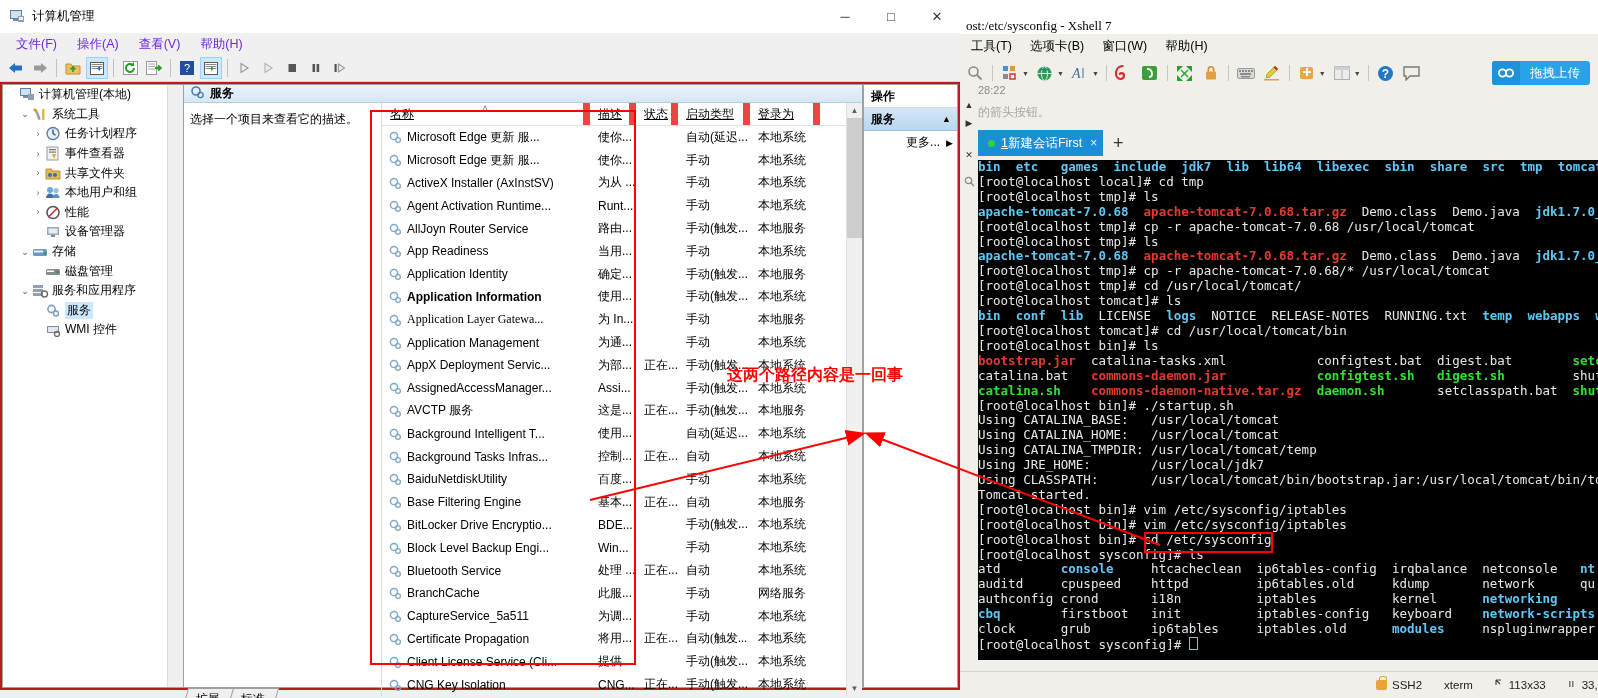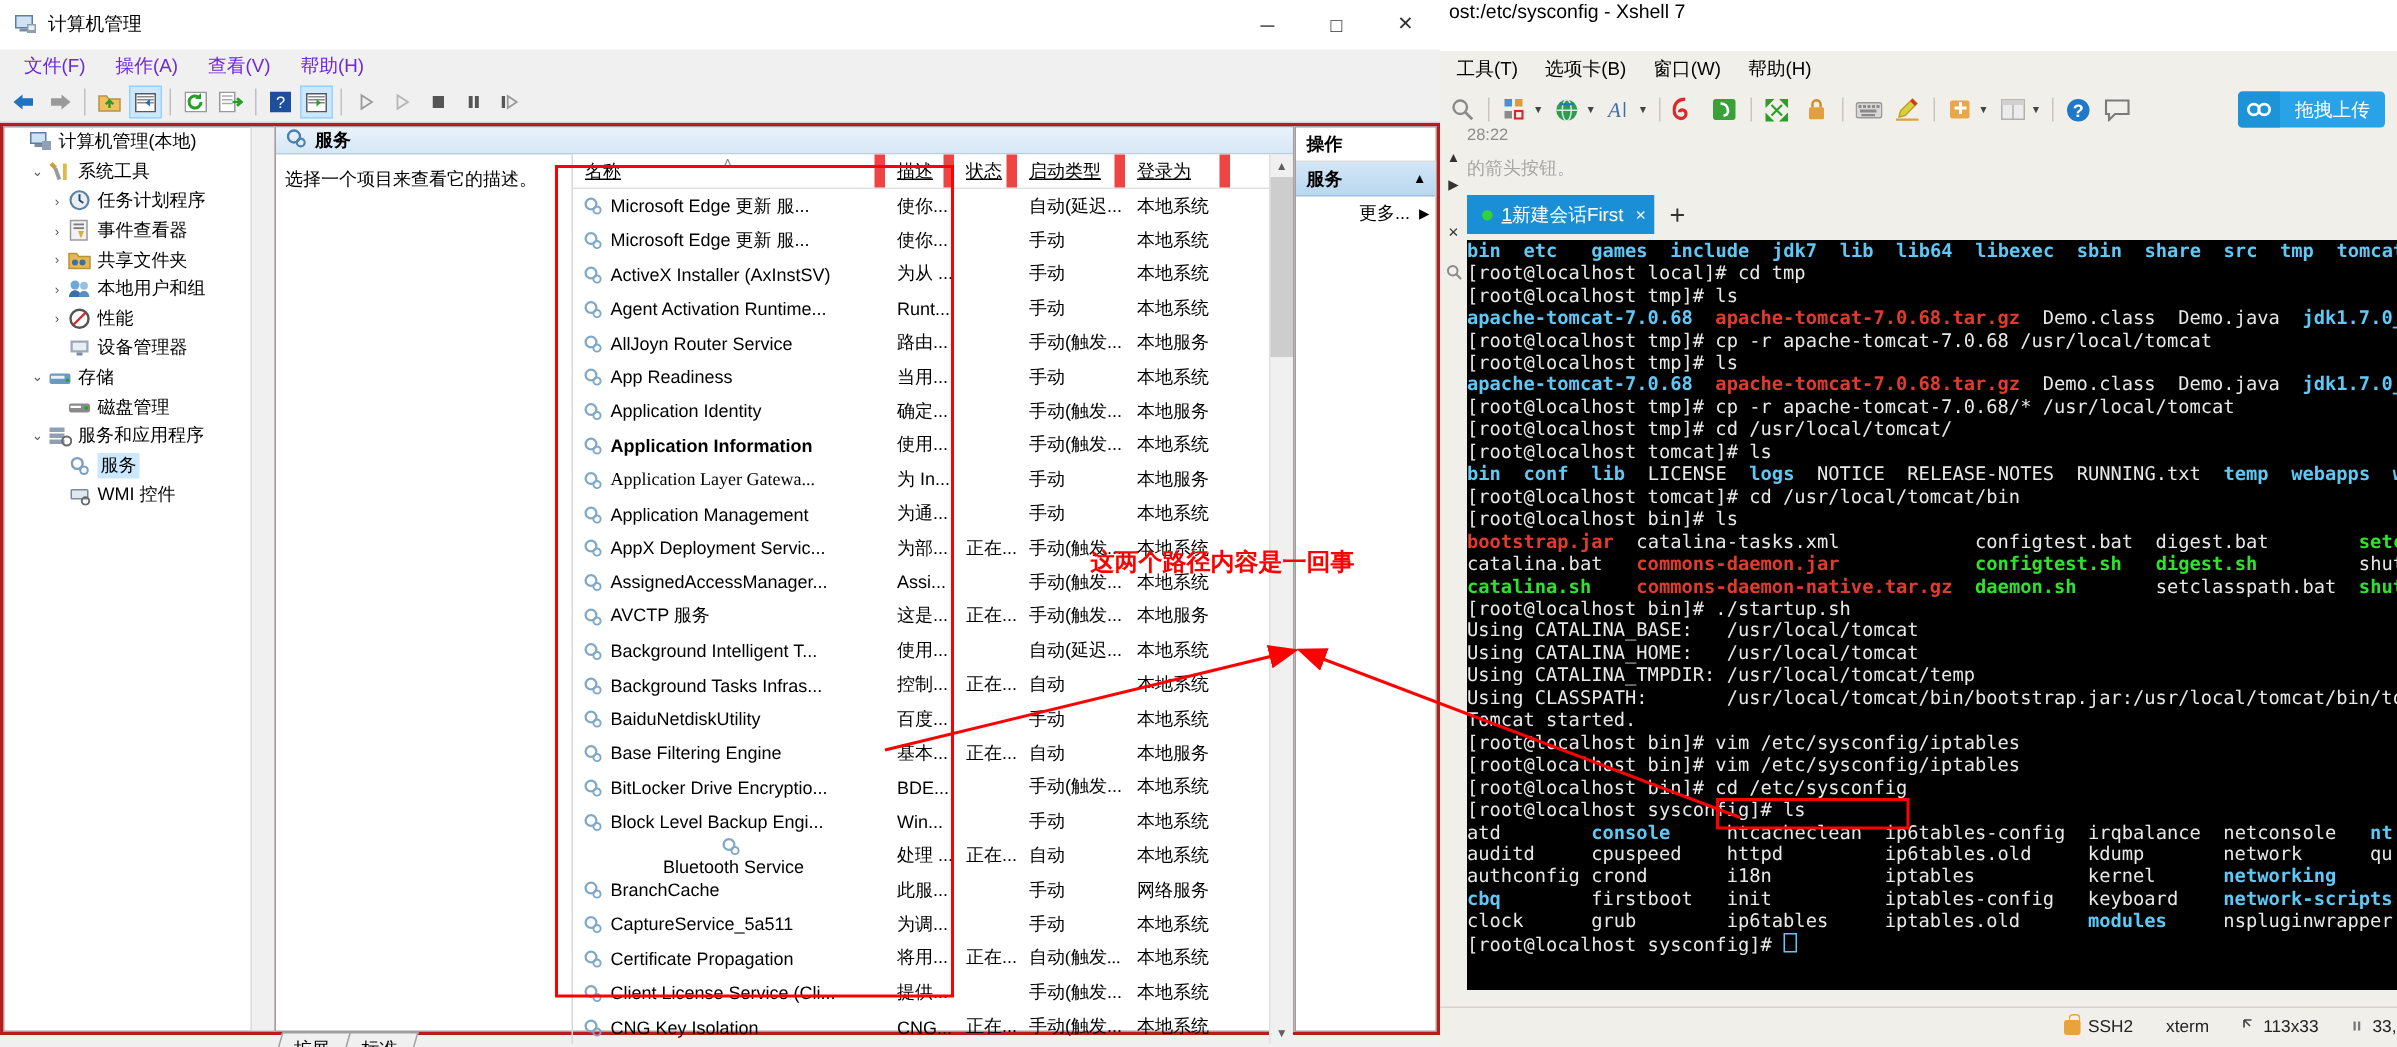--- a/index.html
+++ b/index.html
@@ -60,21 +60,21 @@
 
   
   .actions{width:93px;margin:2px 2px 2px 0;border:1px solid #a0a0a0;background:#fff;}
   .act-head{height:22px;display:flex;align-items:center;padding-left:7px;font-size:12px;font-weight:bold;border-bottom:1px solid #dcdcdc;}
   .act-sect{height:22px;display:flex;align-items:center;padding:0 6px 0 7px;font-size:12px;font-weight:bold;
             background:linear-gradient(#d3e7f7,#b9d7ef);border-bottom:1px solid #9dc2de;}
   .act-item{display:flex;align-items:center;justify-content:flex-end;font-size:12px;padding:3px 4px 0 0;}
 
   
   #xs{position:absolute;left:960px;top:0;width:638px;height:698px;background:#f0efe9;overflow:hidden;}
-  .xs-title{height:34px;background:#fff;display:flex;align-items:flex-start;}
+  .xs-title{height:34px;background:#fff;display:flex;align-items:flex-end;font-family:Liberation Serif, serif;}
   .xs-title-txt{font-size:13px;color:#000;padding-left:6px;}
   .xs-menu{height:24px;background:#f0efe9;display:flex;align-items:center;padding-left:2px;}
   .xs-menu .mi{font-size:12.5px;padding:2px 9px;}
   .xs-toolbar{height:30px;background:#f0efe9;display:flex;align-items:center;padding-left:2px;position:relative;}
   .xbtn{width:22px;height:22px;display:flex;align-items:center;justify-content:center;margin:0 2px;}
   .xcaret{font-size:7px;color:#444;margin:0 3px 0 -1px;}
   .xsep{width:1px;height:16px;background:#c8c6be;margin:0 4px;}
   .upload-pill{position:absolute;right:8px;top:3px;height:24px;display:flex;align-items:center;
                background:#29a3e8;border-radius:3px;color:#fff;font-size:12.5px;}
   .upload-ico{width:28px;height:24px;display:flex;align-items:center;justify-content:center;background:#1d93d8;border-radius:3px 0 0 3px;}
@@ -621,21 +621,21 @@
                         <circle cx="10" cy="10" r="2.4" fill="none" stroke="#7fa8c8" stroke-width="1.3"></circle>
                       </svg></span>
                     <span>Block Level Backup Engi...</span>
                   </div>
                   <div class="cell" style="width: 46px;">Win...</div>
                   <div class="cell" style="width: 42px;"></div>
                   <div class="cell" style="width: 72px;">手动</div>
                   <div class="cell" style="width: 70px;">本地系统</div>
                 </div>
                 <div class="lrow">
-                  <div class="c-name" style="width: 208px; flex-direction: column;">
+                  <div class="c-name" style="width: 208px;">
                     <span class="gear"><svg width="14" height="14" viewBox="0 0 14 14">
                         <circle cx="6" cy="6" r="3.6" fill="none" stroke="#7fa8c8" stroke-width="1.5"></circle>
                         <circle cx="10" cy="10" r="2.4" fill="none" stroke="#7fa8c8" stroke-width="1.3"></circle>
                       </svg></span>
                     <span>Bluetooth Service</span>
                   </div>
                   <div class="cell" style="width: 46px;">处理 ...</div>
                   <div class="cell" style="width: 42px;">正在...</div>
                   <div class="cell" style="width: 72px;">自动</div>
                   <div class="cell" style="width: 70px;">本地系统</div>
@@ -909,20 +909,21 @@
         <div class="ln"><span class="b">bin</span><span class="w">  </span><span class="b">conf</span><span class="w">  </span><span class="b">lib</span><span class="w">  LICENSE  </span><span class="b">logs</span><span class="w">  NOTICE  RELEASE-NOTES  RUNNING.txt  </span><span class="b">temp</span><span class="w">  </span><span class="b">webapps</span><span class="w">  </span><span class="b">work</span></div>
         <div class="ln"><span class="w">[root@localhost tomcat]# cd /usr/local/tomcat/bin</span></div>
         <div class="ln"><span class="w">[root@localhost bin]# ls</span></div>
         <div class="ln"><span class="r">bootstrap.jar</span><span class="w">  catalina-tasks.xml            configtest.bat  digest.bat        </span><span class="g">setclas</span></div>
         <div class="ln"><span class="w">catalina.bat</span><span class="w">   </span><span class="r">commons-daemon.jar</span><span class="w">            </span><span class="g">configtest.sh</span><span class="w">   </span><span class="g">digest.sh</span><span class="w">         shutdow</span></div>
         <div class="ln"><span class="g">catalina.sh</span><span class="w">    </span><span class="r">commons-daemon-native.tar.gz</span><span class="w">  </span><span class="g">daemon.sh</span><span class="w">       setclasspath.bat  </span><span class="g">shutdow</span></div>
         <div class="ln"><span class="w">[root@localhost bin]# ./startup.sh</span></div>
         <div class="ln"><span class="w">Using CATALINA_BASE:   /usr/local/tomcat</span></div>
         <div class="ln"><span class="w">Using CATALINA_HOME:   /usr/local/tomcat</span></div>
         <div class="ln"><span class="w">Using CATALINA_TMPDIR: /usr/local/tomcat/temp</span></div>
+        <div class="ln"><span class="w">Using JRE_HOME:        /usr/local/jdk7</span></div>
         <div class="ln"><span class="w">Using CLASSPATH:       /usr/local/tomcat/bin/bootstrap.jar:/usr/local/tomcat/bin/tomca</span></div>
         <div class="ln"><span class="w">Tomcat started.</span></div>
         <div class="ln"><span class="w">[root@localhost bin]# vim /etc/sysconfig/iptables</span></div>
         <div class="ln"><span class="w">[root@localhost bin]# vim /etc/sysconfig/iptables</span></div>
         <div class="ln"><span class="w">[root@localhost bin]# cd /etc/sysconfig</span></div>
         <div class="ln"><span class="w">[root@localhost sysconfig]# ls</span></div>
         <div class="ln"><span class="w">atd        </span><span class="b">console</span><span class="w">     htcacheclean  ip6tables-config  irqbalance  netconsole   </span><span class="b">nt</span></div>
         <div class="ln"><span class="w">auditd     cpuspeed    httpd         ip6tables.old     kdump       network      qu</span></div>
         <div class="ln"><span class="w">authconfig crond       i18n          iptables          kernel      </span><span class="b">networking</span><span class="w">   </span></div>
         <div class="ln"><span class="b">cbq</span><span class="w">        firstboot   init          iptables-config   keyboard    </span><span class="b">network-scripts</span><span class="w">  </span></div>

